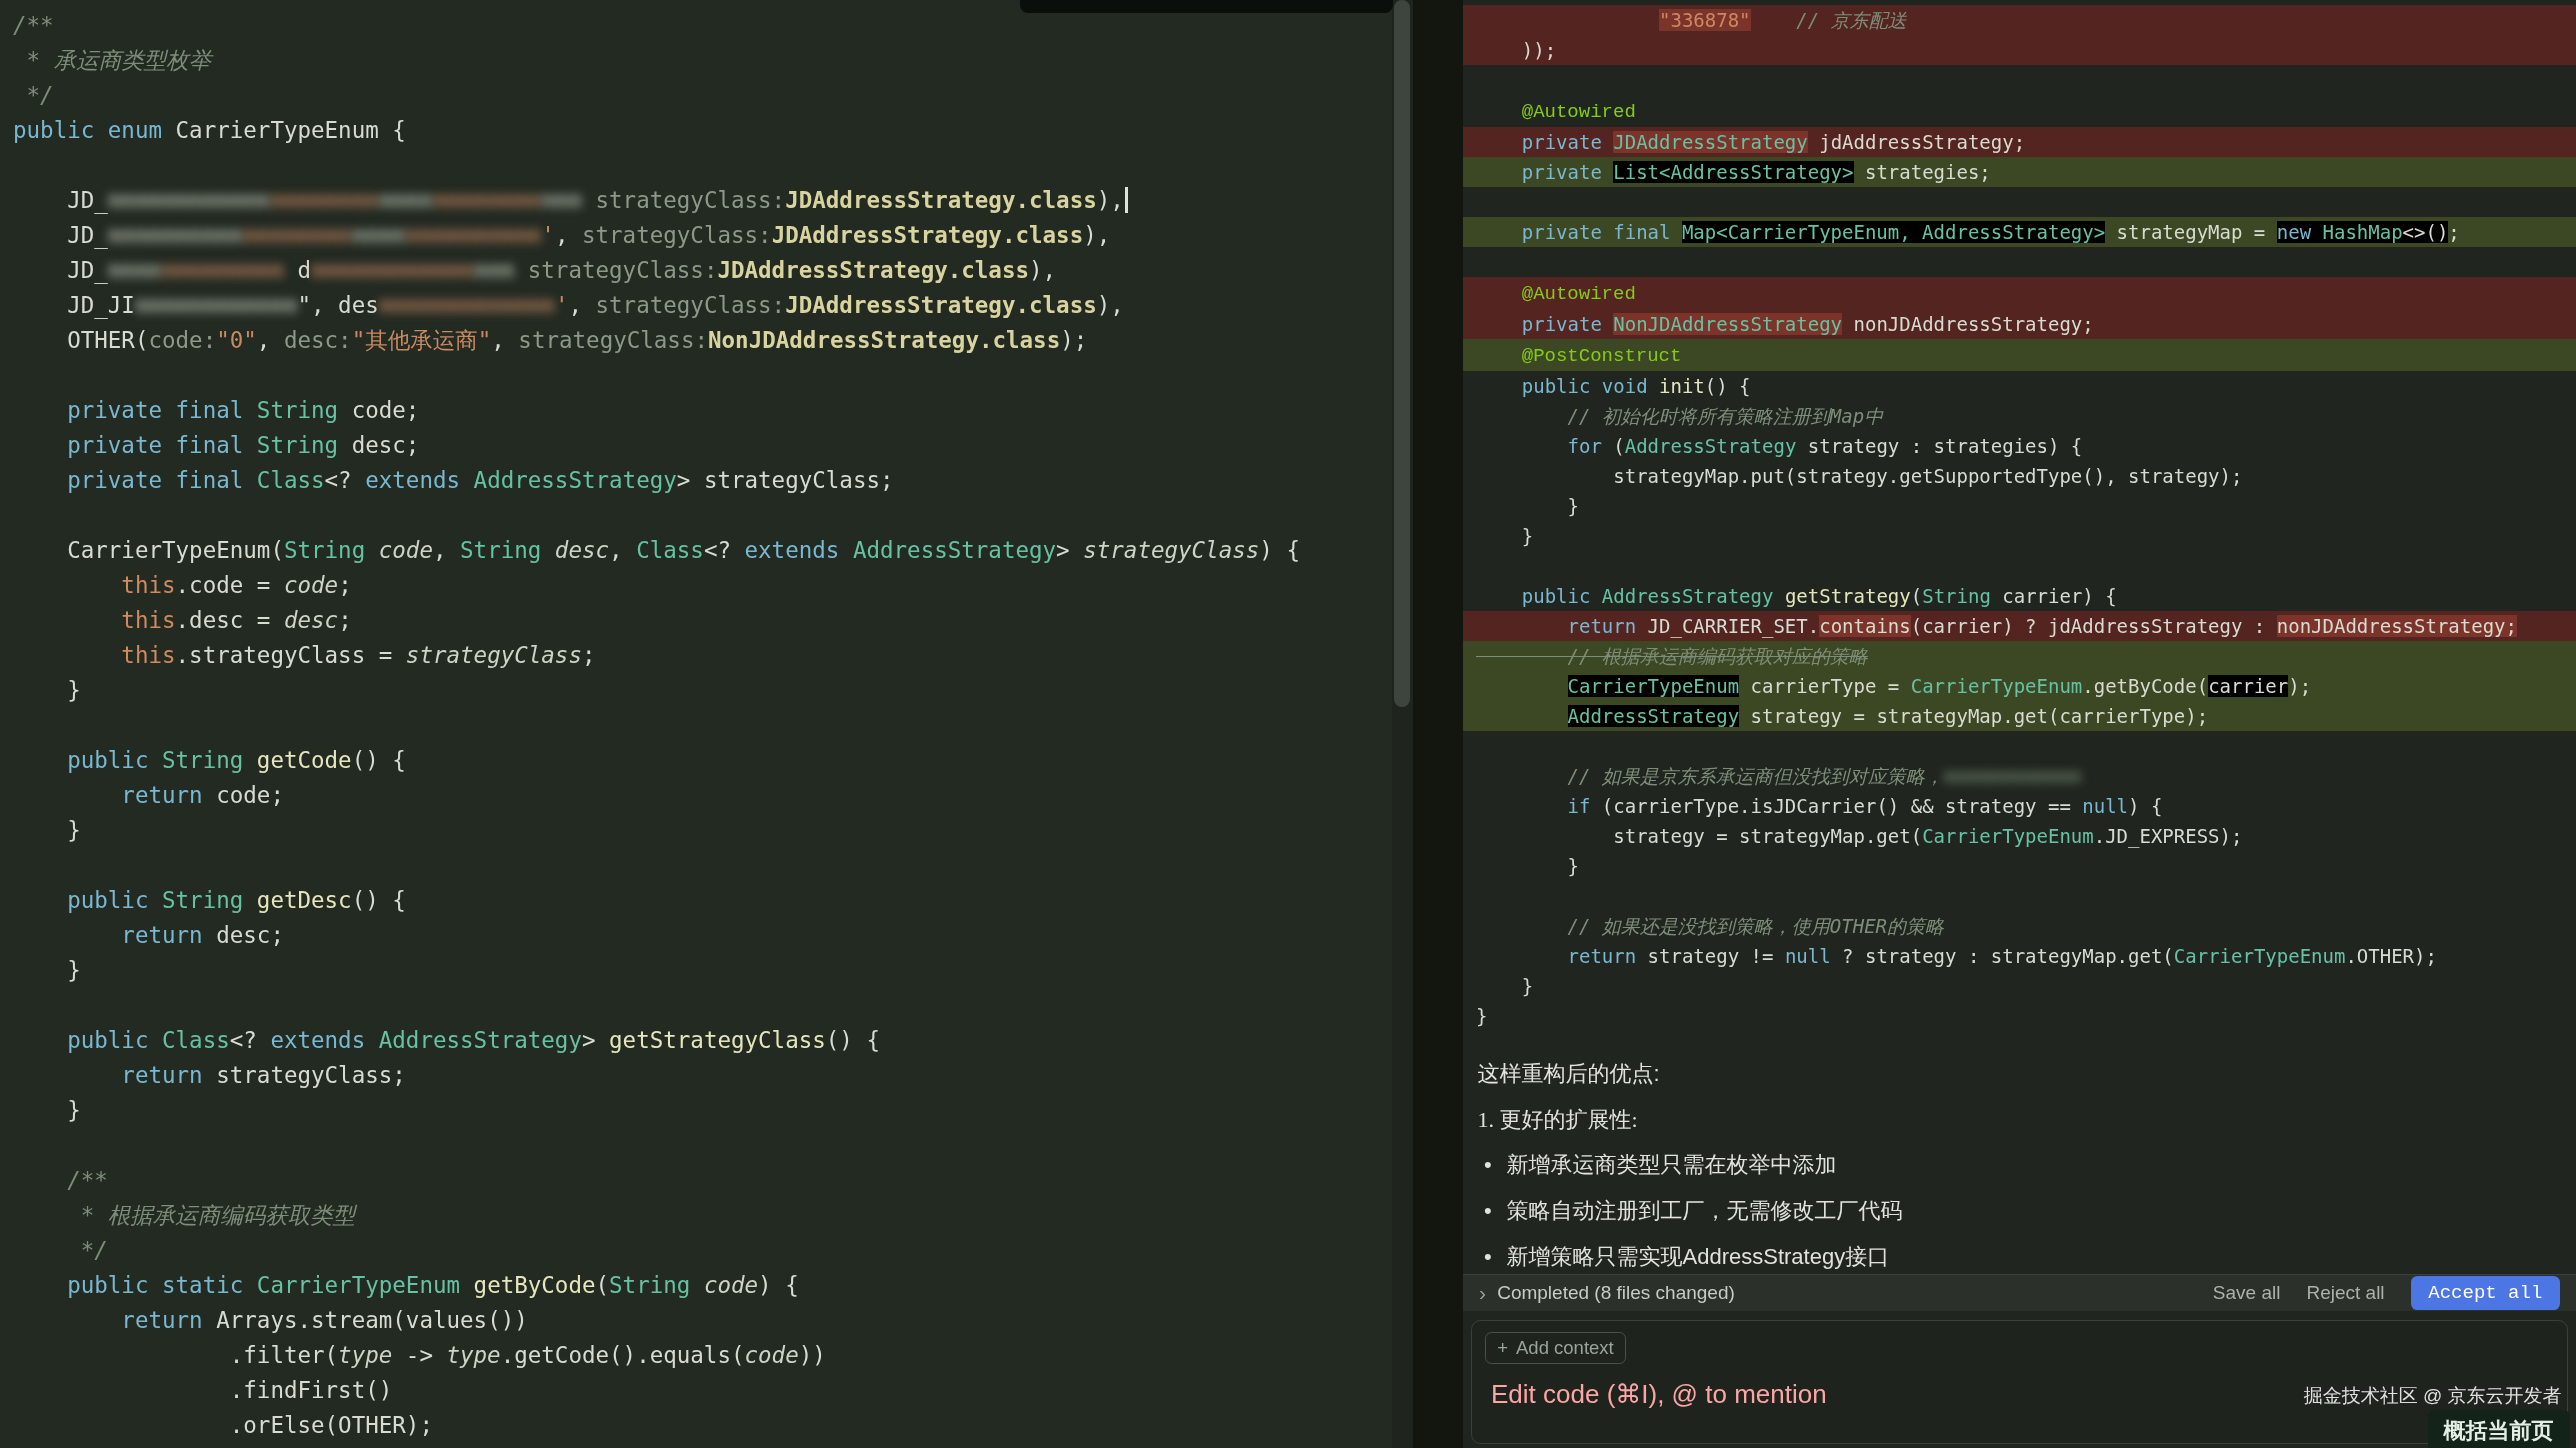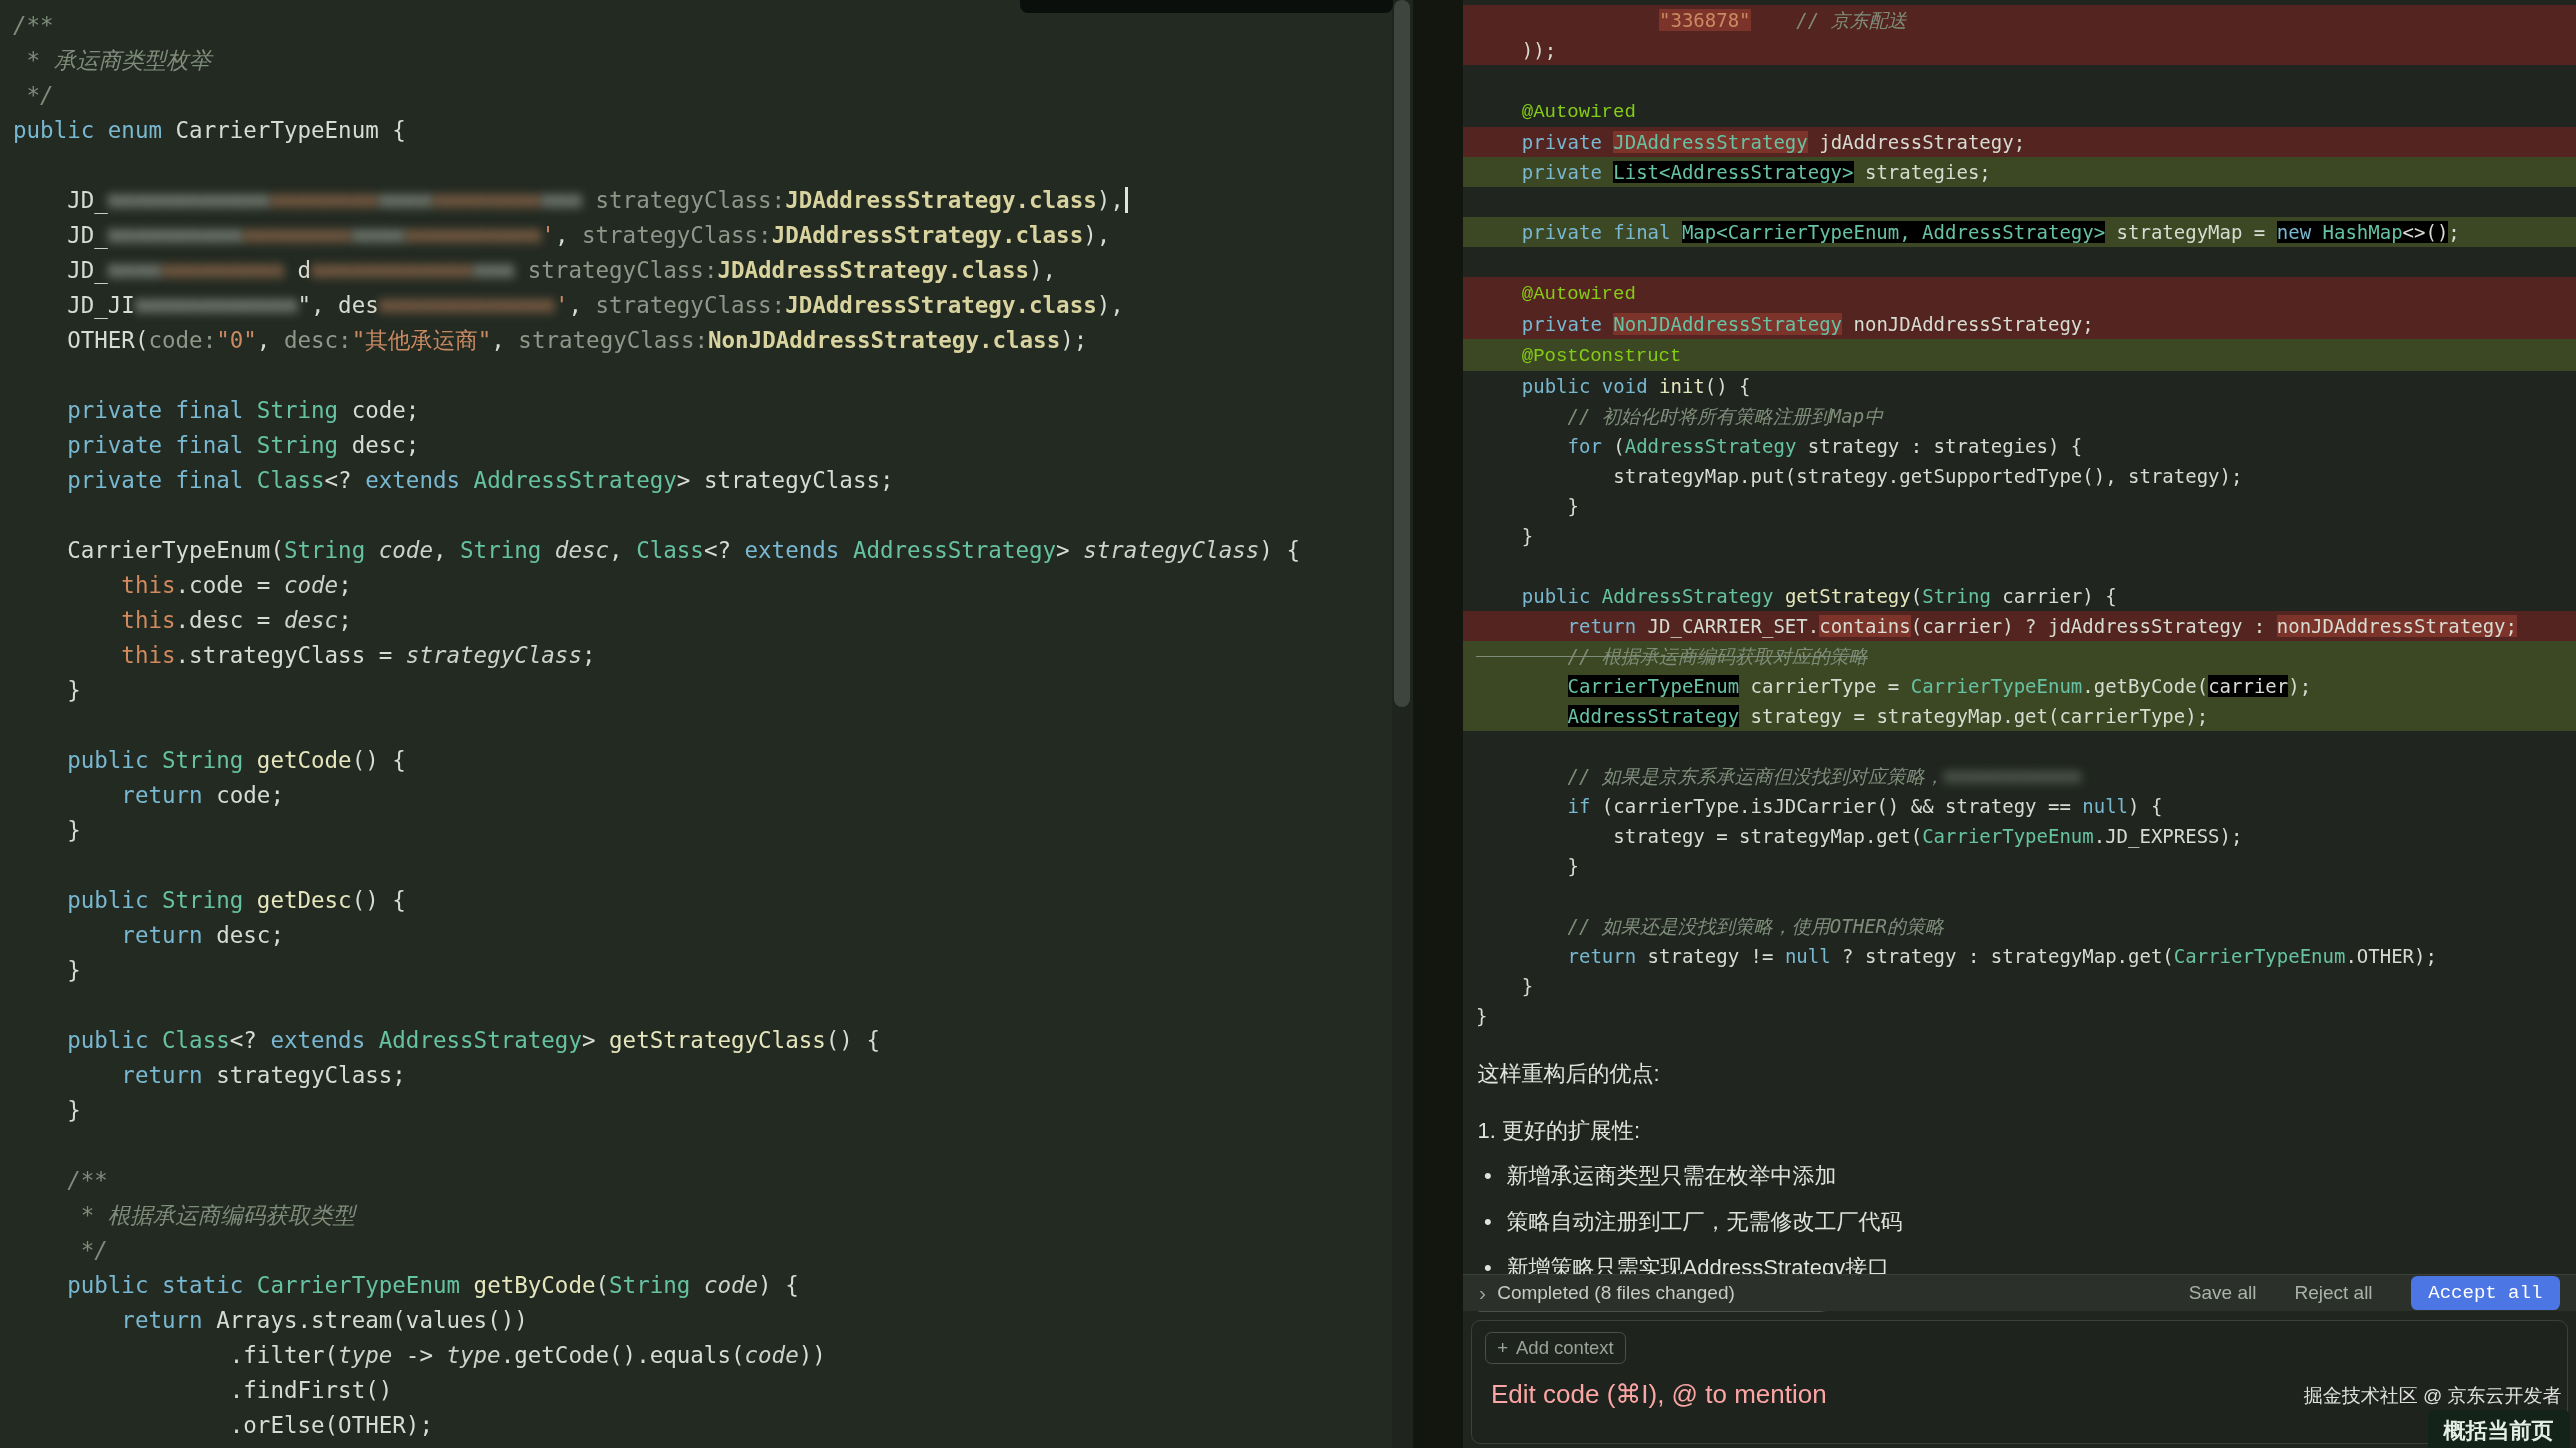--- a/index.html
+++ b/index.html
@@ -45,34 +45,34 @@
            margin-left:1.6px; vertical-align:text-bottom; }
 
   
   .scrollbar { position:absolute; right:0; top:0; width:21px; height:1449px; background:#1f251e; }
   .scrollbar .thumb { position:absolute; left:2.4px; top:0; width:16px; height:707px;
                       background:#3e453e; border-radius:8px; }
 
   
   .summary { margin-top:27px; padding:0 19px 0 14.5px; color:#dfe3dc; font-size:22px; }
   .summary .heading { line-height:32px; }
-  .summary .item { margin-top:25px; line-height:32px; }
+  .summary .item { margin-top:14px; line-height:32px;font-family:Liberation Serif, serif; }
   .summary ul { margin-top:6.4px; }
   .summary li { list-style:none; position:relative; padding-left:29px; line-height:46px; }
   .summary li::before { content:"•"; position:absolute; left:6.4px; }
   .clipped-line { height:13px; overflow:hidden; margin-top:8px; }
   .clipped-line .band { width:345px; height:21px; background:#9aa29a; opacity:.35;
                         filter:blur(2.4px); border-radius:3.2px; }
 
   
   .diff-bar { position:absolute; left:0; right:0; top:1274px; height:37px; z-index:2;
               background:#2b312a; border-top:0.8px solid #3a403a;
               display:flex; align-items:center; padding:0 16px; font-size:19px; color:#c6ccc4; }
   .diff-bar .chev { color:#9aa39a; margin-right:11.2px; font-size:21px; }
-  .diff-bar .actions { margin-left:auto; display:flex; align-items:center; gap:38px; }
+  .diff-bar .actions { margin-left:auto; display:flex; align-items:center; gap:26px; }
   .diff-bar button { background:none; border:none; font-size:19px; color:#aab2aa; cursor:pointer;
                      font-family:"Liberation Sans", sans-serif; }
   .diff-bar button.accept { background:#4b76e3; color:#ffffff; border-radius:6.4px; padding:6.4px 17.7px;font-family:Liberation Mono, monospace; }
 
   
   .input-box { position:absolute; left:8px; right:8px; top:1320px; bottom:4.8px; z-index:2;
                background:#1e241d; border:0.8px solid #3b413a; border-radius:9.6px; }
   .chip { position:absolute; left:13px; top:11.2px; display:inline-flex; align-items:center; gap:8px;
           border:0.8px solid #4a514a; border-radius:6.4px; padding:4px 11.2px;
           color:#9aa39a; font-size:18.5px; }

